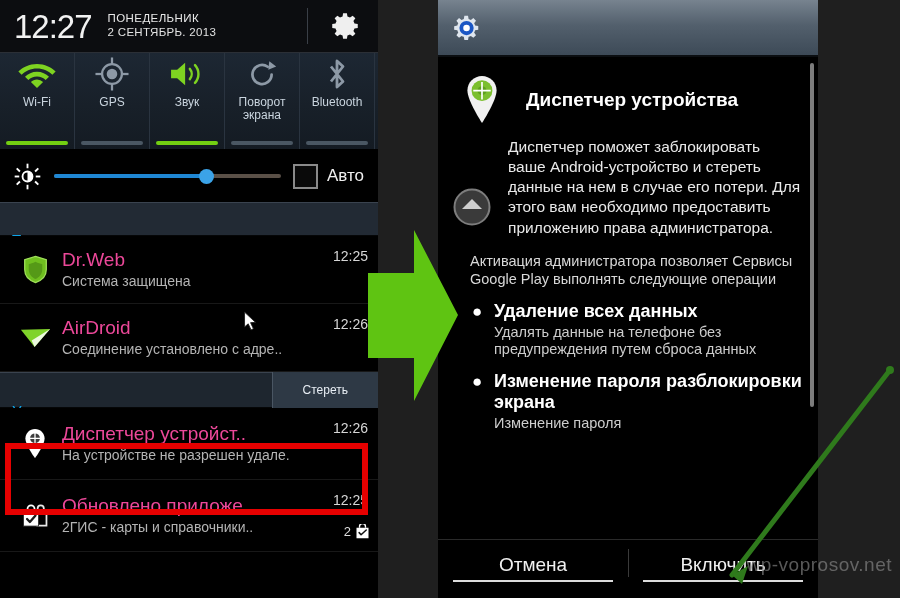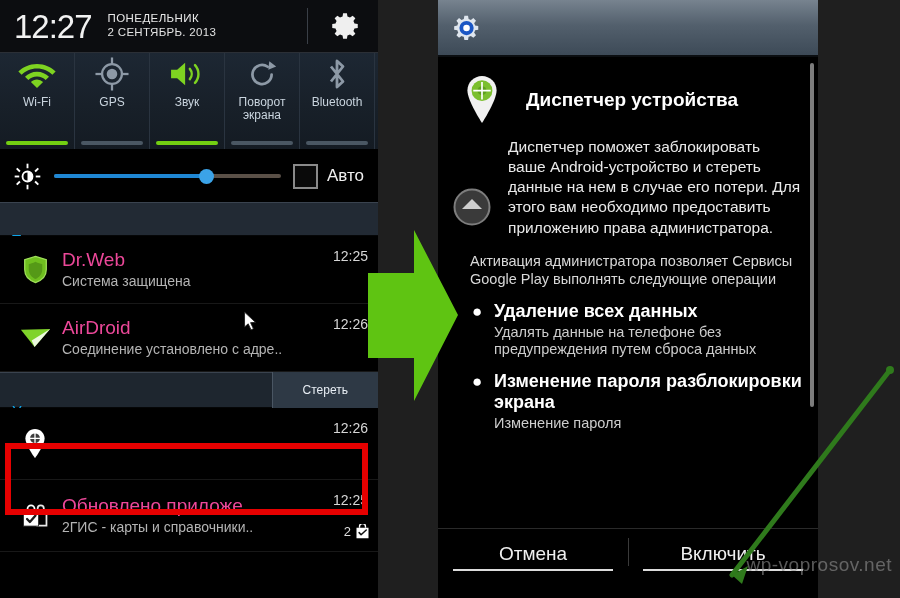--- a/index.html
+++ b/index.html
@@ -82,21 +82,21 @@
   .desc-row .dtxt{color:#e9e9e9;font-size:15.5px;line-height:1.30;margin-left:14px;}
 
   .lead{color:#d8d8d8;font-size:14.5px;line-height:1.27;padding:14px 16px 0 32px;}
 
   .bullets{padding:12px 10px 0 34px;}
   .bl{display:flex;margin-bottom:12px;}
   .bl .dot{flex:0 0 22px;color:#fff;font-size:17px;line-height:1.3;text-align:left;}
   .bl .bt{color:#fff;font-size:18px;font-weight:bold;line-height:1.17;}
   .bl .bs{color:#cdcdcd;font-size:14.5px;line-height:1.22;margin-top:2px;}
 
-  .dlg-foot{position:absolute;left:0;bottom:16px;width:380px;height:53px;background:#000;
+  .dlg-foot{position:absolute;left:0;bottom:5px;width:380px;height:53px;background:#000;
             border-top:1px solid #2a2a2a;display:flex;align-items:center;}
   .fbtn{flex:1;text-align:center;color:#f0f0f0;font-size:19px;position:relative;padding-bottom:4px;}
   .fdiv{position:absolute;left:50%;top:9px;height:28px;width:1px;background:#3a3a3a;}
   .fbar{position:absolute;left:8%;right:8%;bottom:-2px;height:2px;background:#dcdcdc;}
 
   
   #wm{position:absolute;right:8px;bottom:22px;color:#8f8f8f;font-size:19px;opacity:.62;
       font-family:"Liberation Sans",sans-serif;z-index:12;letter-spacing:.5px;}
   #gline{position:absolute;left:690px;top:360px;width:210px;height:238px;z-index:11;}
 </style>
@@ -253,20 +253,24 @@
     </div>
 
     <div class="notif" style="height:72px;">
       <div class="nic">
         <svg viewBox="0 0 26 34" width="24" height="31">
           <path fill="#ffffff" d="M13 1C7.2 1 2.5 5.6 2.5 11.3 2.5 19.1 13 33 13 33s10.5-13.9 10.5-21.7C23.5 5.6 18.8 1 13 1z"></path>
           <circle cx="13" cy="11.3" r="5.4" fill="#3c3c3c"></circle>
           <path fill="#ffffff" d="M12.3 5.6h1.4v11.4h-1.4zM7.3 10.6h11.4v1.4H7.3z"></path>
         </svg>
       </div>
+      <div class="ntxt">
+        <div class="ntitle">Диспетчер устройст..</div>
+        <div class="nsub">На устройстве не разрешен удале.</div>
+      </div>
       <div class="ntime">12:26</div>
     </div>
 
     <div class="notif" style="height:72px;">
       <div class="nic">
         <svg viewBox="0 0 34 30" width="30" height="27">
           <path fill="none" stroke="#e8e8e8" stroke-width="2" d="M19.5 10.5h10.5v16H19.5z"></path>
           <path fill="none" stroke="#e8e8e8" stroke-width="2" d="M20 10.5V7a3.5 3.5 0 017 0v3.5"></path>
           <rect x="4" y="11" width="17" height="16" fill="#fff" stroke="#2a2a2a" stroke-width="1"></rect>
           <path fill="none" stroke="#fff" stroke-width="2" d="M8.5 11V7.5a4 4 0 018 0V11"></path>

